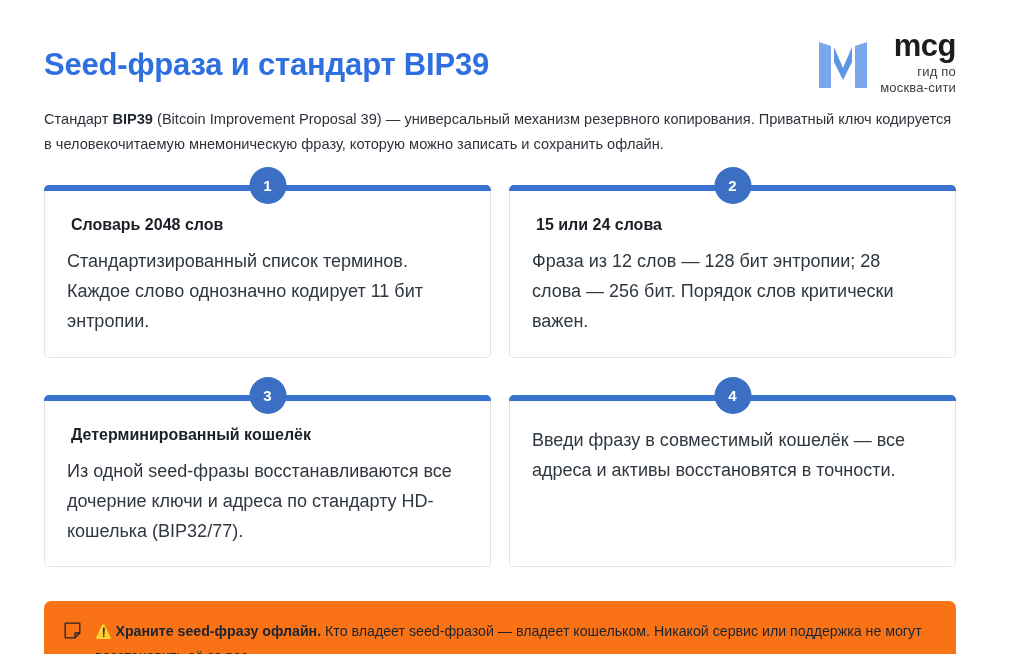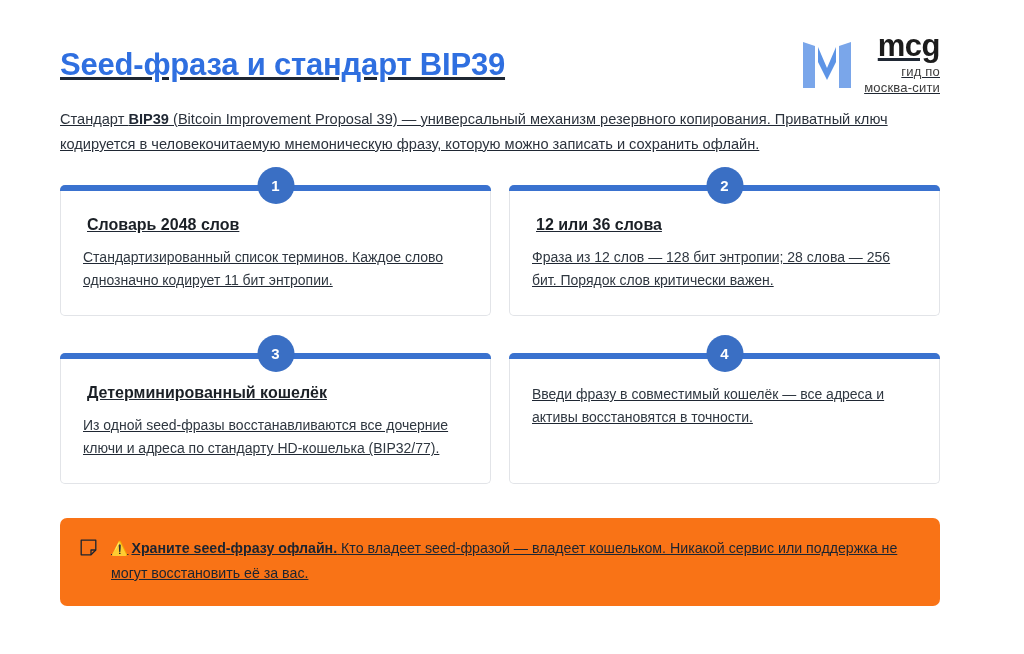--- a/index.html
+++ b/index.html
@@ -14,22 +14,21 @@
     font-family: "Liberation Sans", "DejaVu Sans", sans-serif;
     color: #1f2733;
     overflow: hidden;
   }
 
   .page {
     position: relative;
     width: 1000px;
     height: 654px;
     box-sizing: border-box;
-    padding: 0 60px;
-    text-decoration: underline;
+    padding: 0 44px;
   }
 
   
   .header {
     position: relative;
     display: flex;
     align-items: flex-start;
     justify-content: space-between;
     padding-top: 28px;
   }
@@ -135,21 +134,21 @@
     line-height: 1;
   }
   .card-title {
     font-size: 16px;
     font-weight: bold;
     color: #1b2026;
     margin: 0 0 11px 4px;
     line-height: 1.25;
   }
   .card-text {
-    font-size: 14px;
+    font-size: 18px;
     line-height: 1.68;
     color: #2f3740;
     margin: 0;
   }
 
   
   .callout {
     margin-top: 34px;
     background: #f97316;
     border-radius: 7px;
@@ -207,21 +206,21 @@
     <div class="card">
       <div class="card-bar"></div>
       <div class="card-badge">1</div>
       <h2 class="card-title">Словарь 2048 слов</h2>
       <p class="card-text">Стандартизированный список терминов. Каждое слово однозначно кодирует 11 бит энтропии.</p>
     </div>
 
     <div class="card">
       <div class="card-bar"></div>
       <div class="card-badge">2</div>
-      <h2 class="card-title">12 или 36 слова</h2>
+      <h2 class="card-title">15 или 24 слова</h2>
       <p class="card-text">Фраза из 12 слов — 128 бит энтропии; 28 слова — 256 бит. Порядок слов критически важен.</p>
     </div>
 
     <div class="card">
       <div class="card-bar"></div>
       <div class="card-badge">3</div>
       <h2 class="card-title">Детерминированный кошелёк</h2>
       <p class="card-text">Из одной seed-фразы восстанавливаются все дочерние ключи и адреса по стандарту HD-кошелька (BIP32/77).</p>
     </div>
 

